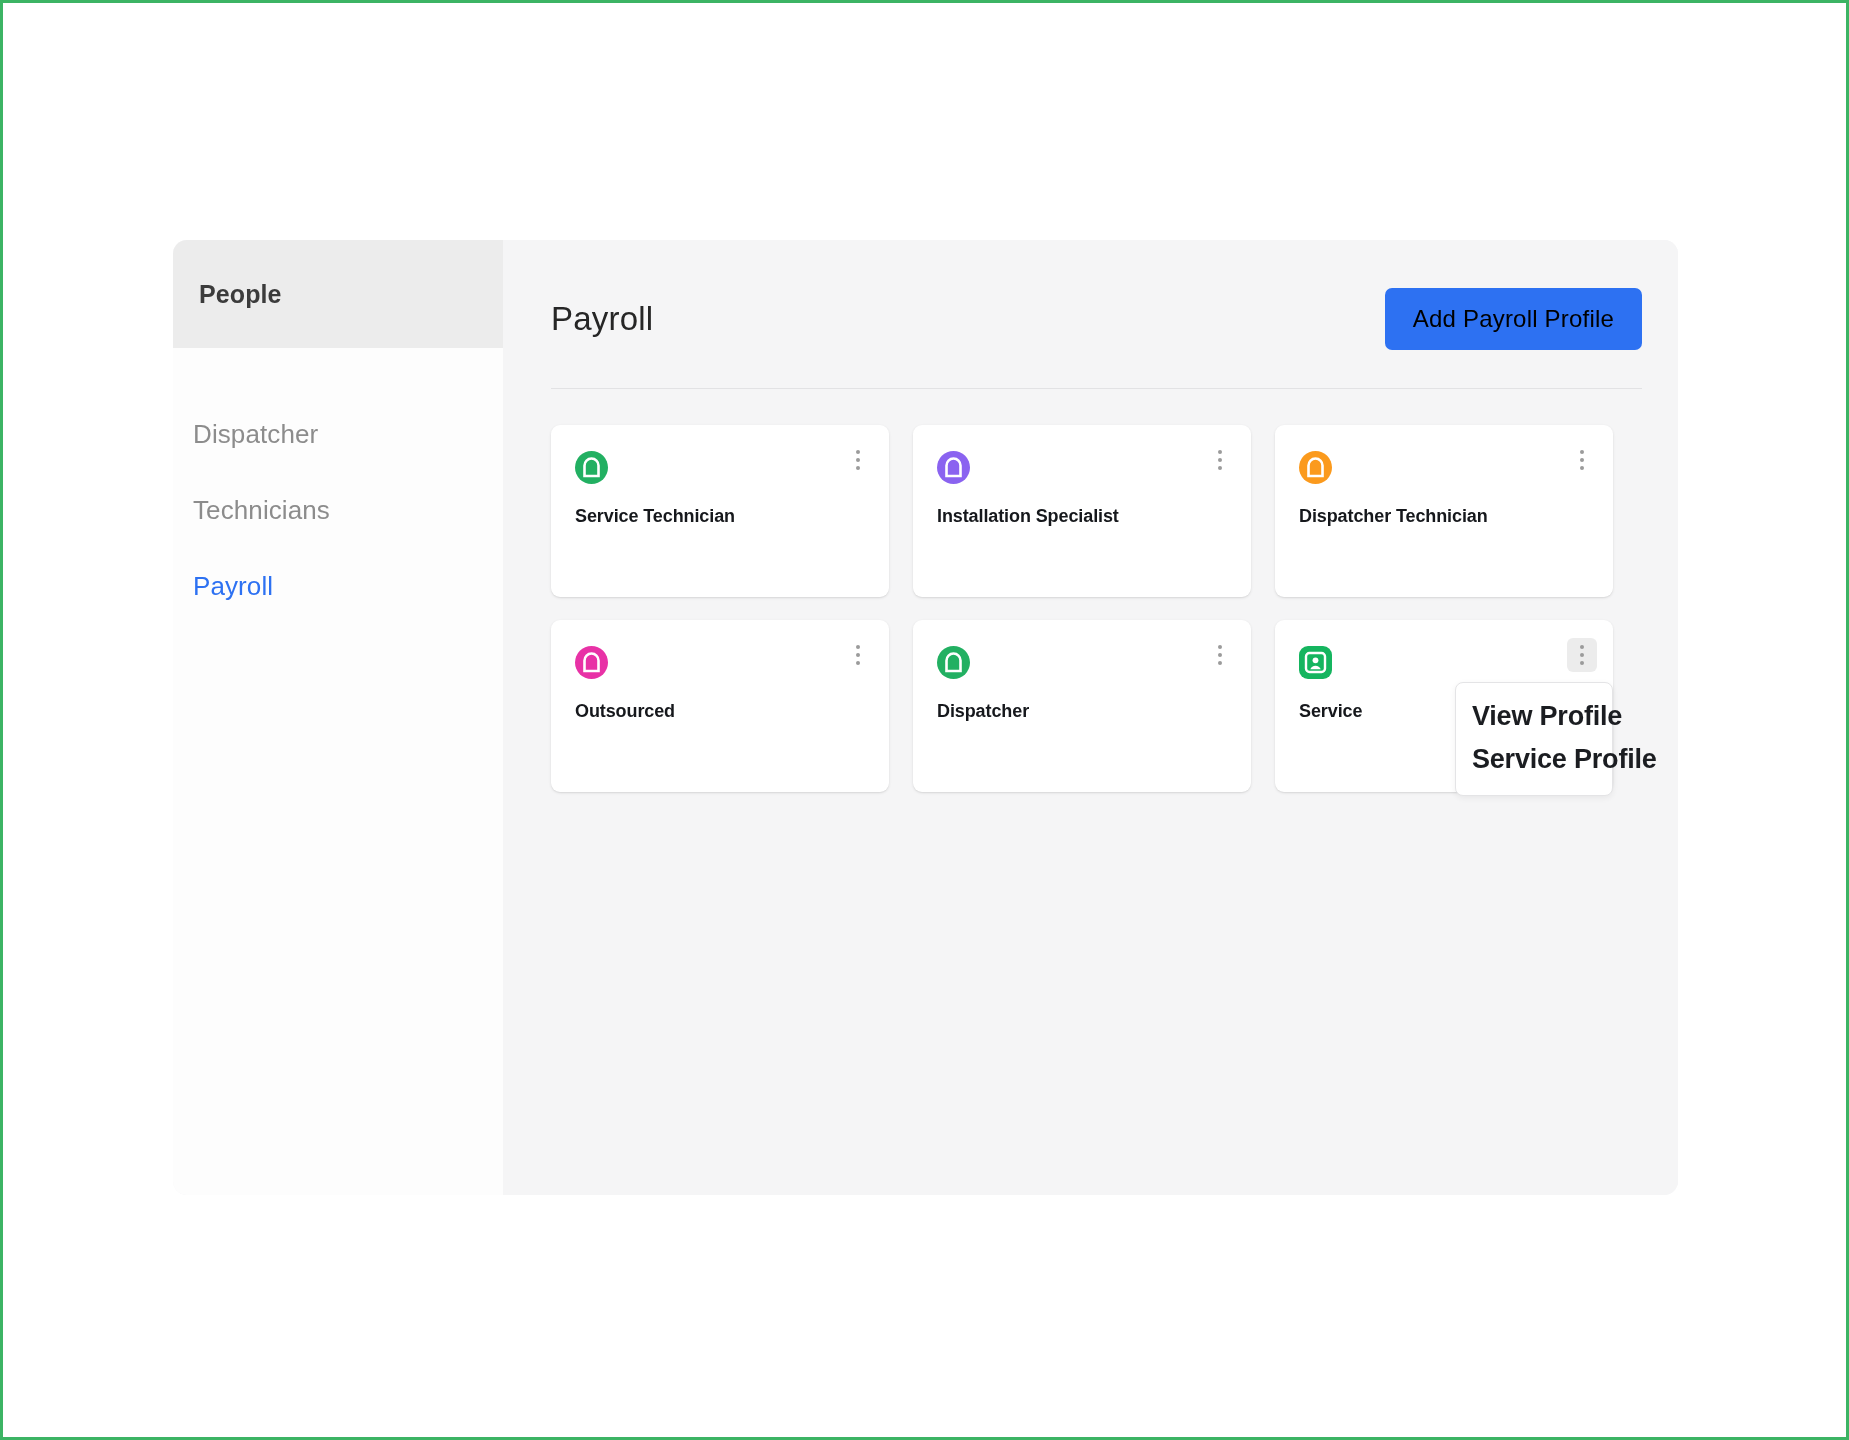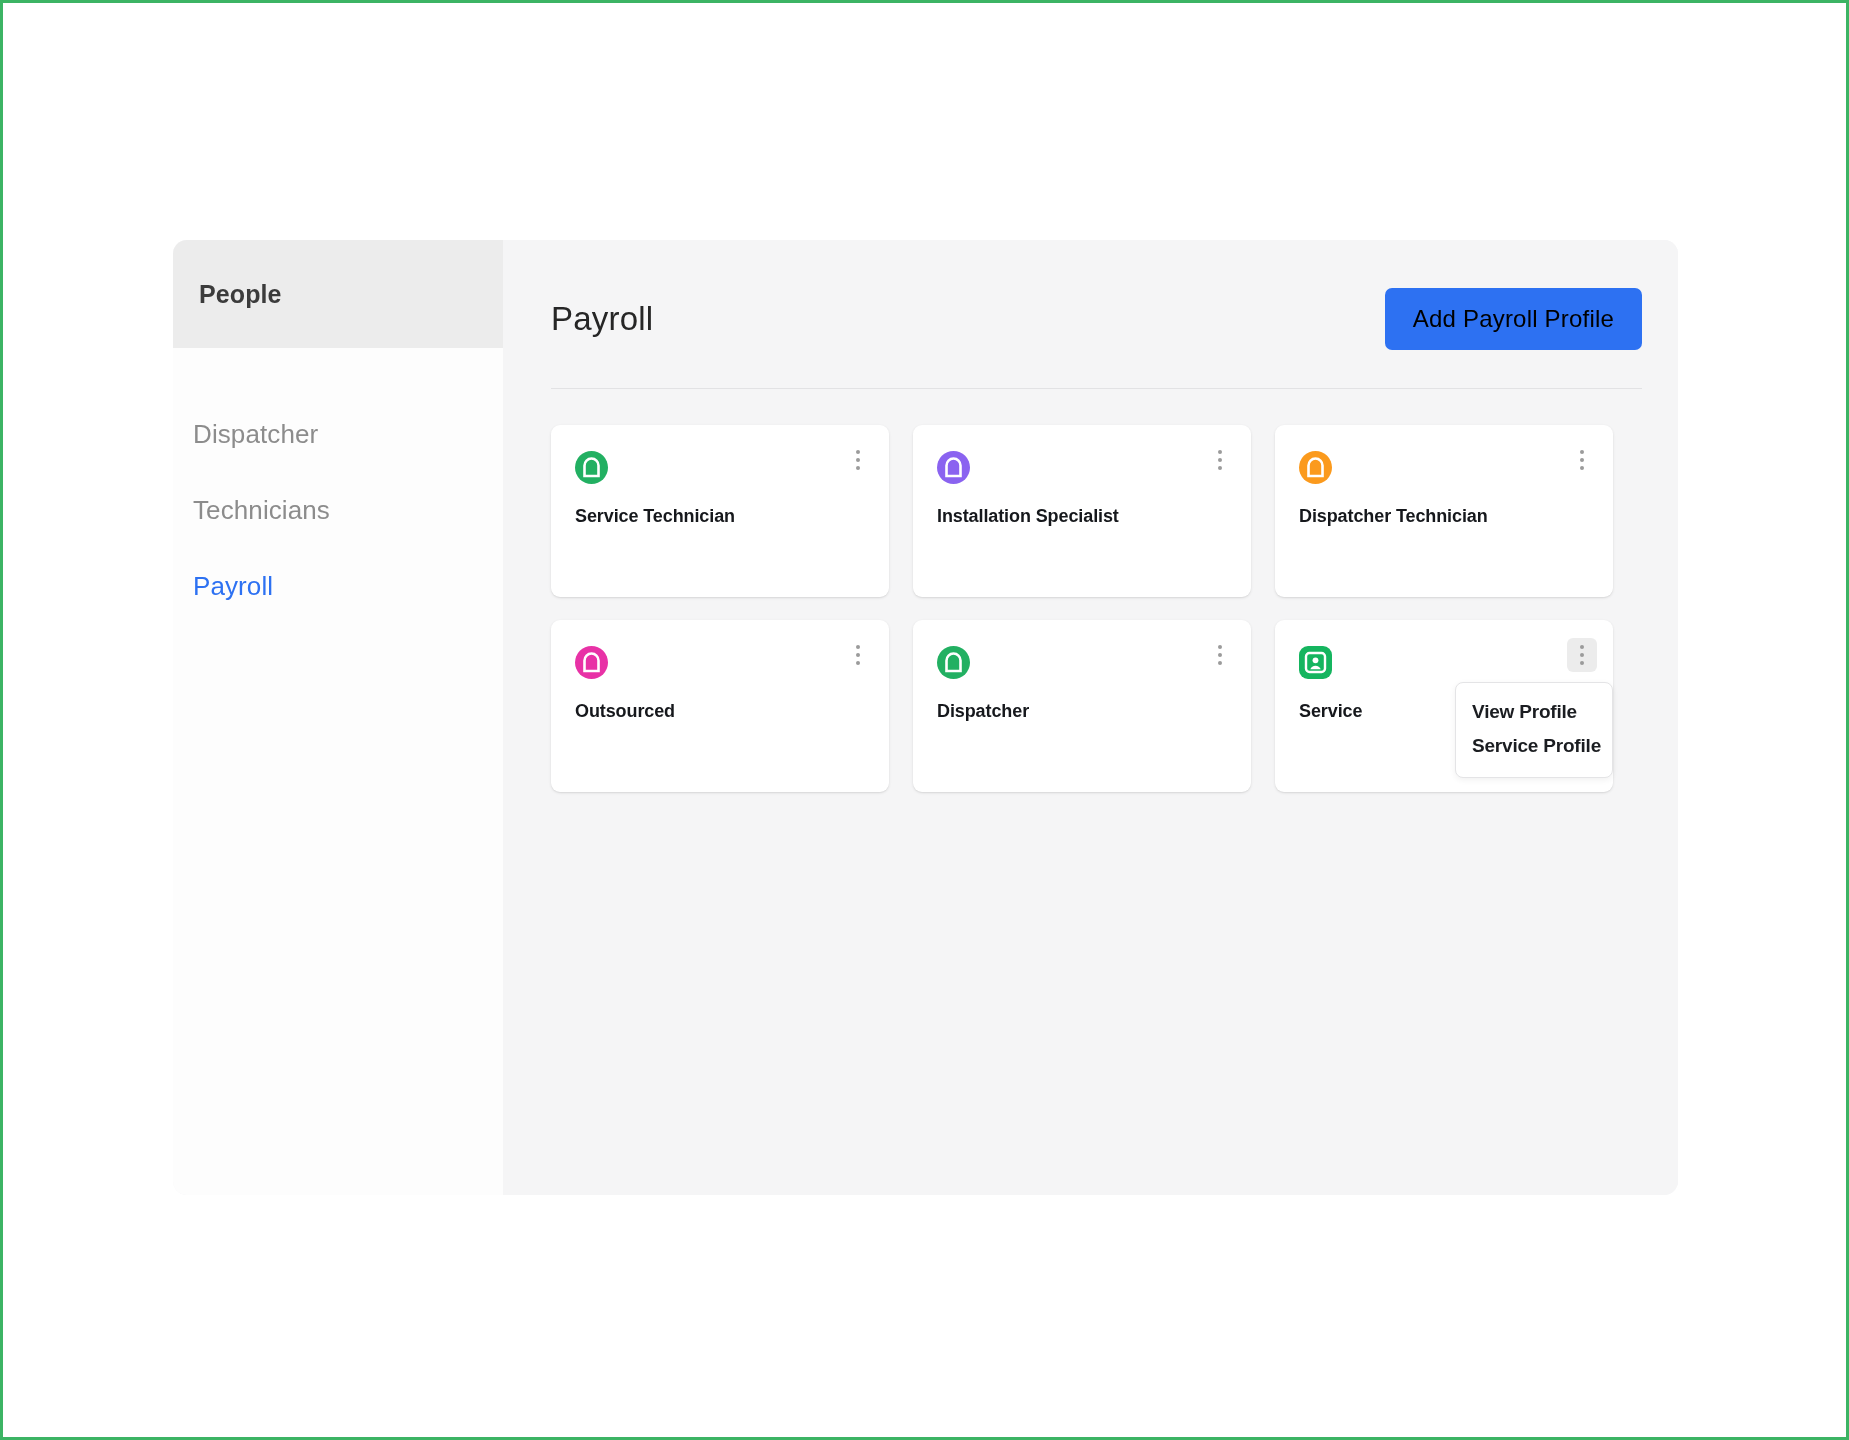--- a/index.html
+++ b/index.html
@@ -177,21 +177,21 @@
     right: 0px;
     width: 158px;
     background: #ffffff;
     border: 1px solid #e4e4e6;
     border-radius: 8px;
     box-shadow: 0 2px 6px rgba(0,0,0,.06);
     padding: 12px 0 14px 0;
     z-index: 20;
   }
   .card-menu-item {
-    font-size: 19px;
+    font-size: 27px;
     color: #1b1d21;
     font-weight: bold;
     padding: 6px 16px;
     cursor: pointer;
     white-space: nowrap;
     letter-spacing: -.2px;
   }
 </style>
 </head>
 <body>

